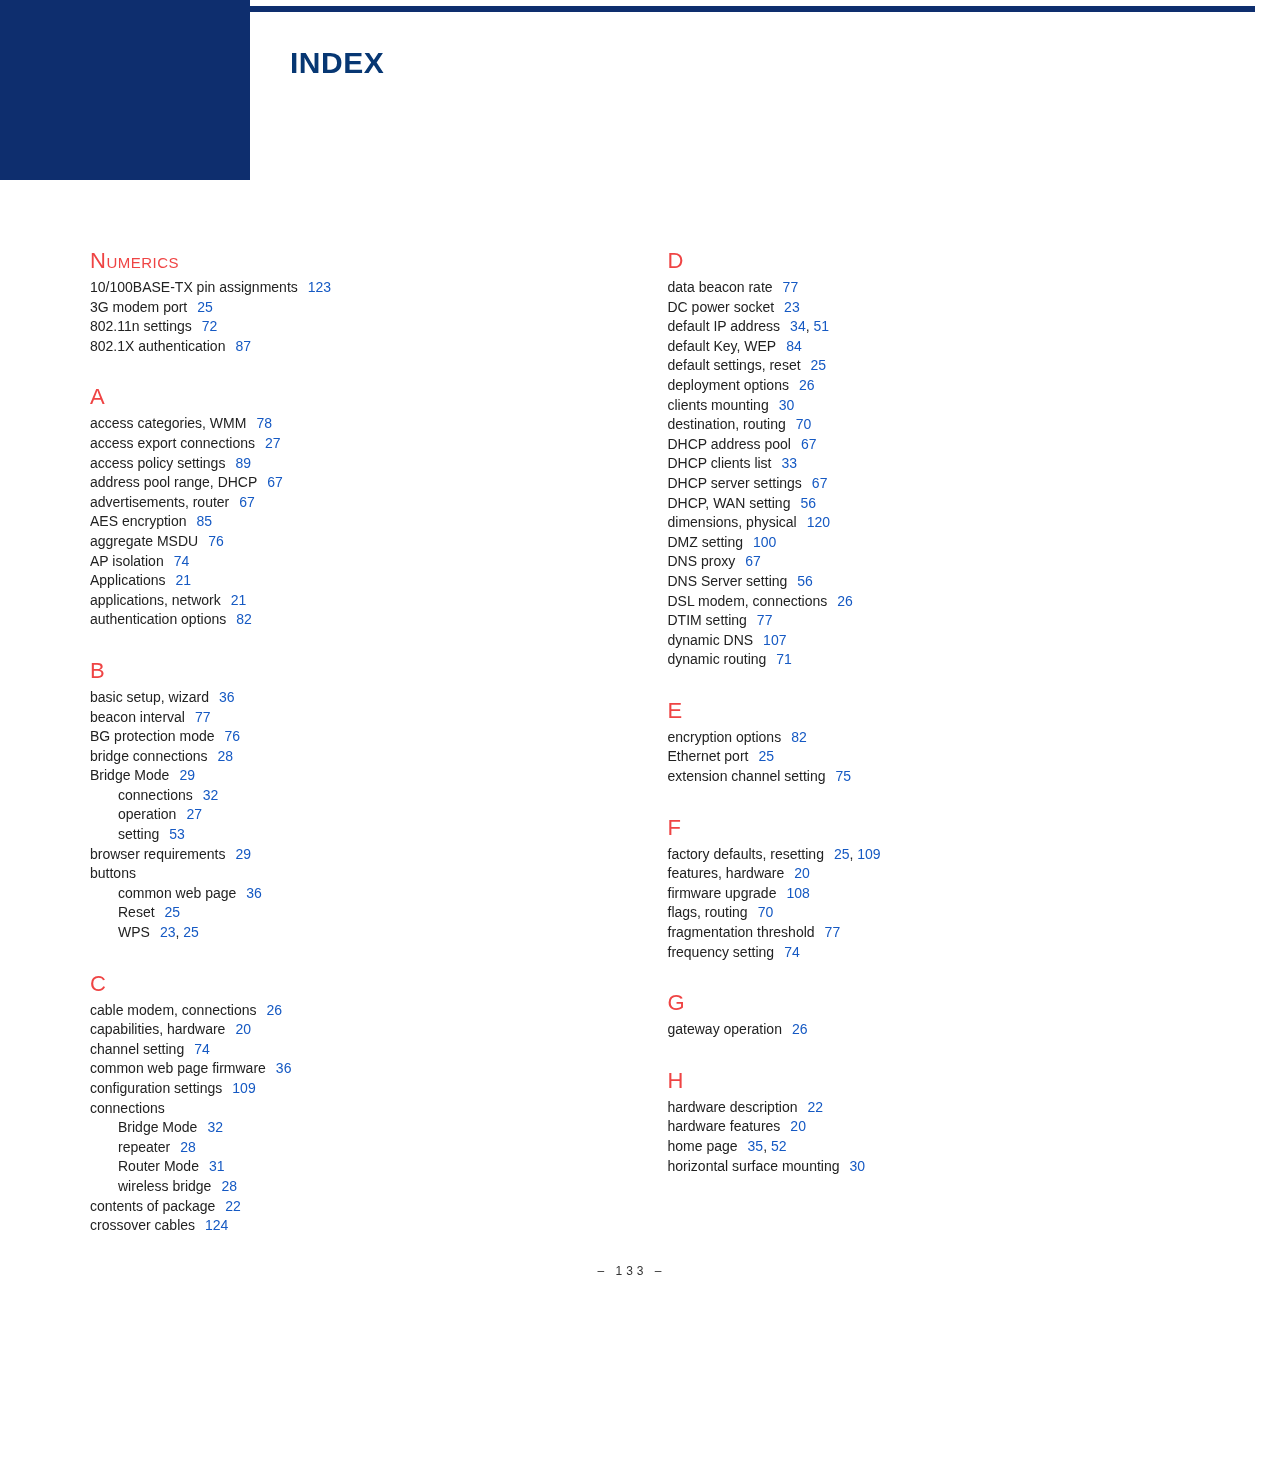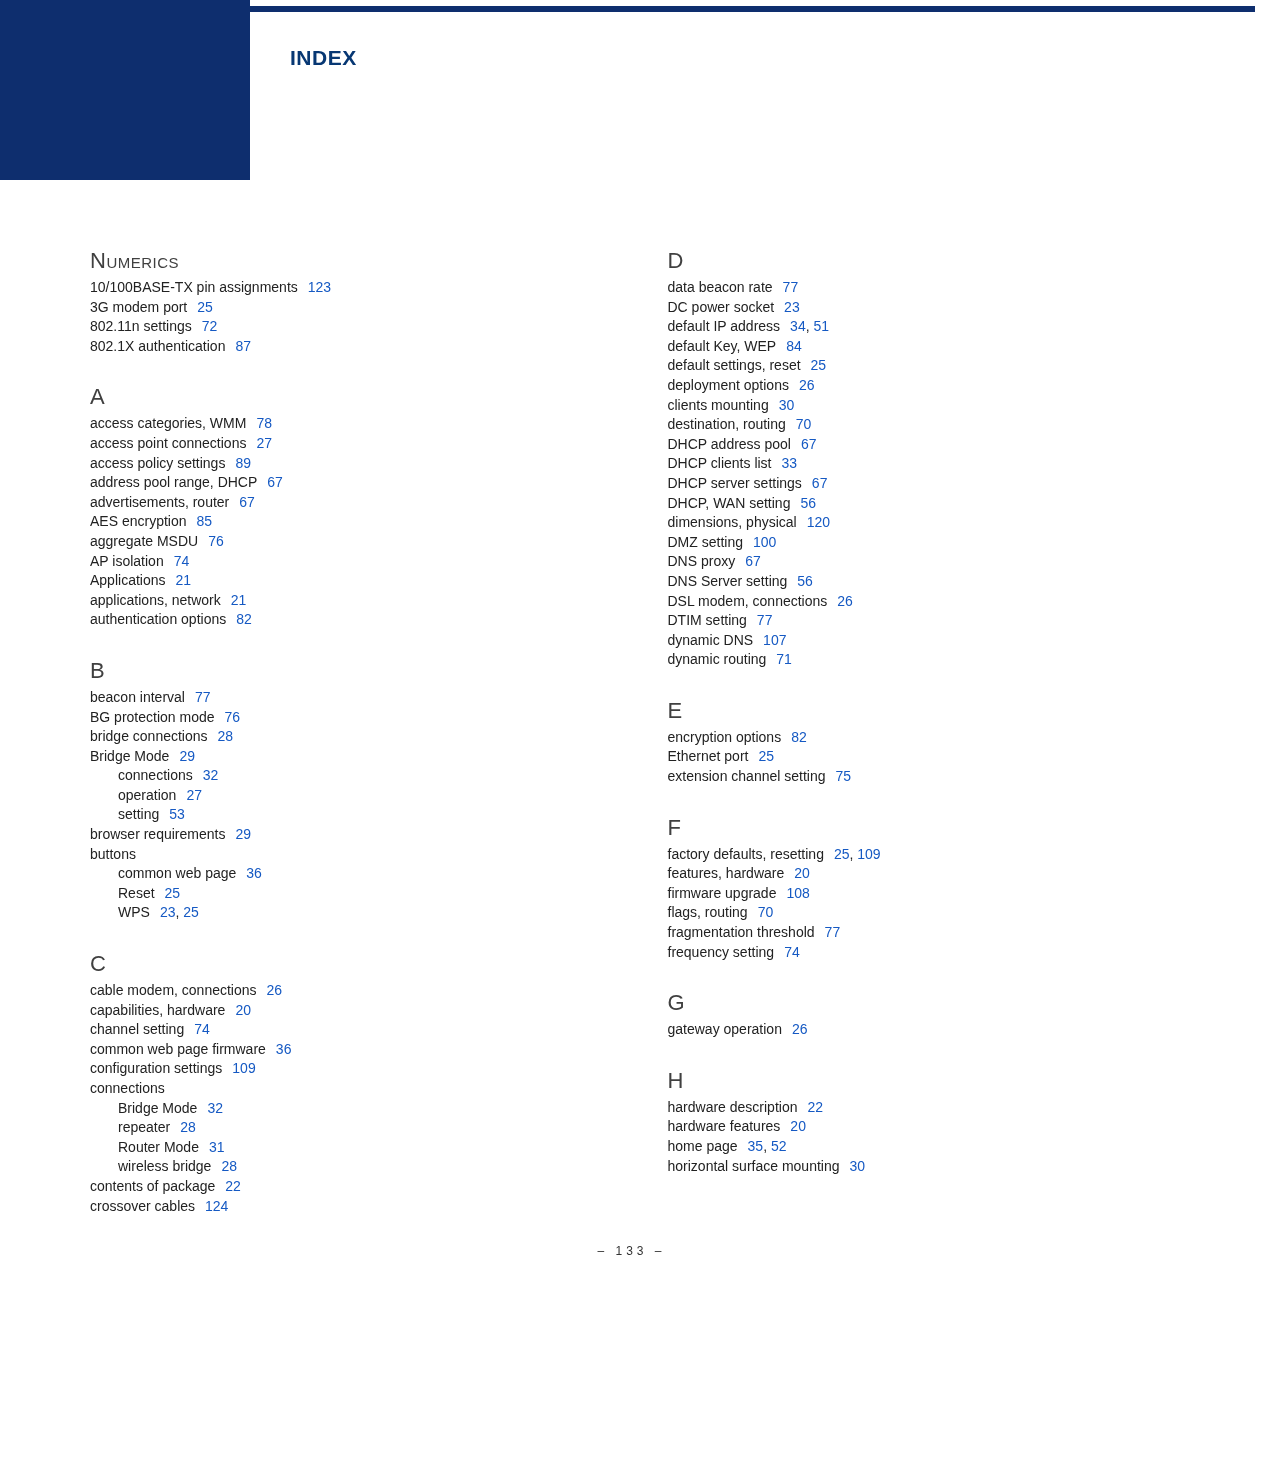--- a/index.html
+++ b/index.html
@@ -25,38 +25,38 @@
   }
   .top-bar .ruler {
     height: 6px;
     background: #0e2e6e;
     margin-top: 6px;
     margin-right: 20px;
   }
   .top-bar .title {
     font-family: Verdana, Geneva, sans-serif;
     font-weight: bold;
-    font-size: 21px;
+    font-size: 30px;
     color: #073773;
     margin-top: 34px;
     margin-left: 40px;
     letter-spacing: 0.5px;
     font-variant: small-caps;
   }
   .content {
     display: flex;
     gap: 60px;
     padding: 40px 90px 20px 90px;
   }
   .column {
     flex: 1;
     min-width: 0;
   }
   .section-header {
-    color: #404040;
+    color: #ef4444;
     font-size: 22px;
     font-weight: normal;
     margin-top: 28px;
     margin-bottom: 4px;
     font-variant: small-caps;
     letter-spacing: 0.5px;
   }
   .entry {
     line-height: 1.4;
     font-size: 14px;
@@ -98,31 +98,32 @@
 
 <div class="content">
   <div class="column" id="col-left">
       <div class="section-header">Numerics</div>
       <div class="entry"><span class="term">10/100BASE-TX pin assignments</span><span class="pages"><span class="page-link">123</span></span></div>
       <div class="entry"><span class="term">3G modem port</span><span class="pages"><span class="page-link">25</span></span></div>
       <div class="entry"><span class="term">802.11n settings</span><span class="pages"><span class="page-link">72</span></span></div>
       <div class="entry"><span class="term">802.1X authentication</span><span class="pages"><span class="page-link">87</span></span></div>
       <div class="section-header">A</div>
       <div class="entry"><span class="term">access categories, WMM</span><span class="pages"><span class="page-link">78</span></span></div>
-      <div class="entry"><span class="term">access point connections</span><span class="pages"><span class="page-link">27</span></span></div>
+      <div class="entry"><span class="term">access export connections</span><span class="pages"><span class="page-link">27</span></span></div>
       <div class="entry"><span class="term">access policy settings</span><span class="pages"><span class="page-link">89</span></span></div>
       <div class="entry"><span class="term">address pool range, DHCP</span><span class="pages"><span class="page-link">67</span></span></div>
       <div class="entry"><span class="term">advertisements, router</span><span class="pages"><span class="page-link">67</span></span></div>
       <div class="entry"><span class="term">AES encryption</span><span class="pages"><span class="page-link">85</span></span></div>
       <div class="entry"><span class="term">aggregate MSDU</span><span class="pages"><span class="page-link">76</span></span></div>
       <div class="entry"><span class="term">AP isolation</span><span class="pages"><span class="page-link">74</span></span></div>
       <div class="entry"><span class="term">Applications</span><span class="pages"><span class="page-link">21</span></span></div>
       <div class="entry"><span class="term">applications, network</span><span class="pages"><span class="page-link">21</span></span></div>
       <div class="entry"><span class="term">authentication options</span><span class="pages"><span class="page-link">82</span></span></div>
       <div class="section-header">B</div>
+      <div class="entry"><span class="term">basic setup, wizard</span><span class="pages"><span class="page-link">36</span></span></div>
       <div class="entry"><span class="term">beacon interval</span><span class="pages"><span class="page-link">77</span></span></div>
       <div class="entry"><span class="term">BG protection mode</span><span class="pages"><span class="page-link">76</span></span></div>
       <div class="entry"><span class="term">bridge connections</span><span class="pages"><span class="page-link">28</span></span></div>
       <div class="entry"><span class="term">Bridge Mode</span><span class="pages"><span class="page-link">29</span></span></div>
       <div class="entry sub-entry"><span class="term">connections</span><span class="pages"><span class="page-link">32</span></span></div>
       <div class="entry sub-entry"><span class="term">operation</span><span class="pages"><span class="page-link">27</span></span></div>
       <div class="entry sub-entry"><span class="term">setting</span><span class="pages"><span class="page-link">53</span></span></div>
       <div class="entry"><span class="term">browser requirements</span><span class="pages"><span class="page-link">29</span></span></div>
       <div class="entry"><span class="term">buttons</span></div>
       <div class="entry sub-entry"><span class="term">common web page</span><span class="pages"><span class="page-link">36</span></span></div>

